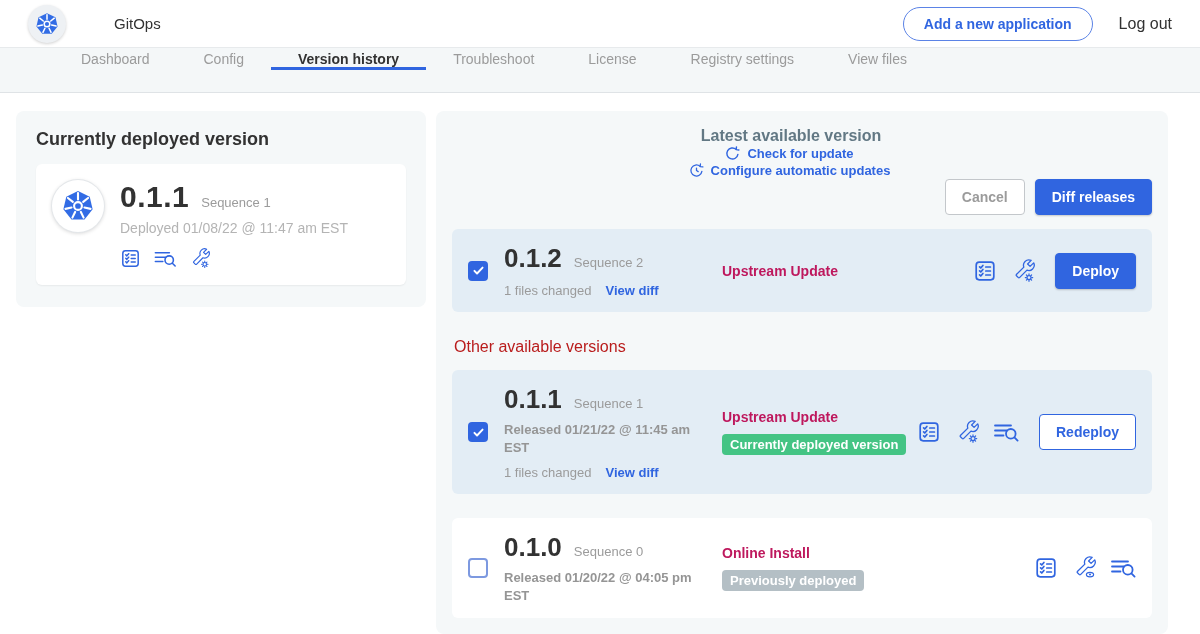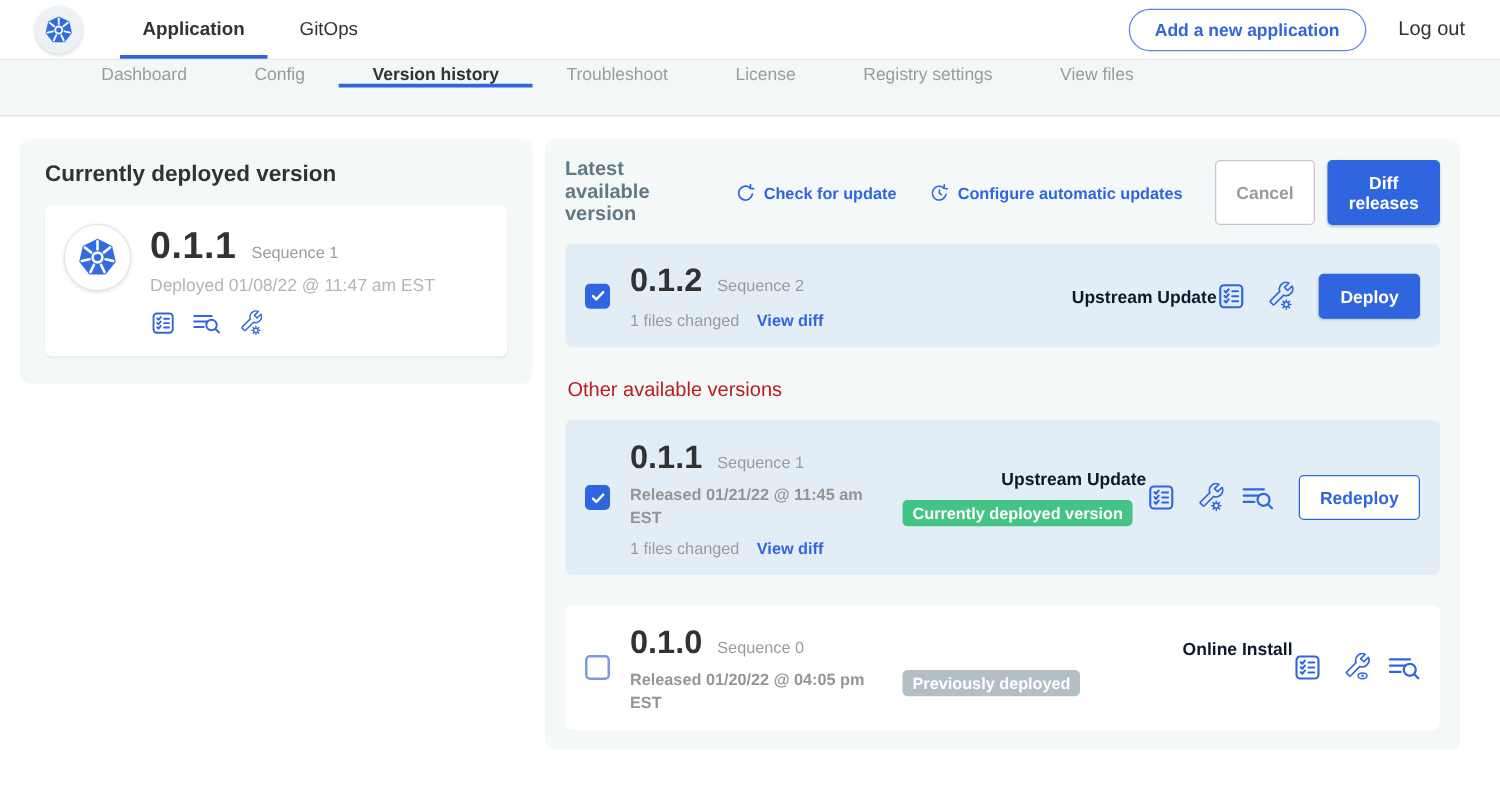--- a/index.html
+++ b/index.html
@@ -40,21 +40,21 @@
     box-shadow:0 0 0 1px #e4e7ea, 0 1px 4px rgba(0,0,0,.2);
     display:flex; align-items:center; justify-content:center; flex:0 0 52px; }
   .ver-line { display:flex; align-items:baseline; gap:12px; }
   .ver-big { font-size:30px; font-weight:bold; letter-spacing:.5px; }
   .seq { font-size:13px; color:#9b9b9b; }
   .deployed-at { margin-top:6px; font-size:14px; color:#b4b4b4; }
   .icon-row { margin-top:12px; display:flex; align-items:center; gap:12px; color:#3065e0; }
   .icon { display:block; cursor:pointer; }
 
   .right-panel { flex:1; margin-right:16px; background:#f5f8f9; border-radius:8px; padding:16px; }
-  .latest-header { display:flex; align-items:center; }
+  .latest-header { display:flex; align-items:center;flex-direction:column; }
   .latest-title { font-size:16px; font-weight:bold; color:#627884; margin-right:22px; }
   .hdr-link { display:flex; align-items:center; gap:6px; color:#3065e0; font-size:13px;
     font-weight:bold; cursor:pointer; margin-right:26px; white-space:nowrap; }
   .hdr-actions { margin-left:auto; display:flex; gap:10px; }
   .btn { border-radius:4px; font-size:14px; font-weight:bold; padding:9px 16px; cursor:pointer;
     font-family:"Liberation Sans", sans-serif; }
   .btn-secondary { background:#fff; border:1px solid #c3c7cb; color:#9b9b9b; }
   .btn-primary { background:#3065e0; border:1px solid #3065e0; color:#fff;
     box-shadow:0 1px 2px rgba(0,0,0,.2); }
   .btn-outline { background:#fff; border:1px solid #3065e0; color:#3065e0; }
@@ -65,21 +65,21 @@
   .checkbox { width:20px; height:20px; border-radius:4px; flex:0 0 20px; margin-right:16px;
     cursor:pointer; display:flex; align-items:center; justify-content:center; }
   .checkbox.checked { background:#3065e0; }
   .checkbox.unchecked { background:#fff; border:2px solid #7d99e0; }
   .vblock { width:218px; flex:0 0 218px; }
   .row-ver { font-size:26px; font-weight:bold; }
   .released { margin-top:6px; font-size:13px; font-weight:bold; color:#959595; max-width:200px; line-height:1.35; }
   .files-line { margin-top:9px; font-size:13px; color:#9b9b9b; display:flex; gap:14px; }
   .view-diff { color:#3065e0; font-weight:bold; cursor:pointer; }
   .mid { flex:1; }
-  .source { font-size:14px; font-weight:bold; color:#0f172a;text-align:right; }
+  .source { font-size:14px; font-weight:bold; color:#be185d; }
   .badge { display:inline-block; margin-top:9px; font-size:13px; font-weight:bold; color:#fff;
     border-radius:4px; padding:3px 8px; }
   .badge-green { background:#44c484; }
   .badge-gray { background:#b4bfc5; }
   .row-actions { display:flex; align-items:center; gap:14px; color:#3065e0; }
   .row-actions .btn { margin-left:6px; }
 
   .other-label { margin:26px 0 8px 2px; font-size:16px; color:#b91c1c; }
   .gap-row { margin-top:24px; }
 </style>
@@ -145,21 +145,20 @@
   </defs>
 </svg>
 
 <header class="topnav">
   <div class="logo-circle">
     <svg width="26" height="26">
         <use href="#sym-k8s"></use>
       </svg>
   </div>
   <nav class="topnav-tabs">
-    <div class="top-tab active">Application</div>
     <div class="top-tab">GitOps</div>
   </nav>
   <div class="topnav-right">
     <button class="pill-btn">Add a new application</button>
     <div class="logout">Log out</div>
   </div>
 </header>
 
 <nav class="subnav">
   <div class="sub-tab">Dashboard</div>

